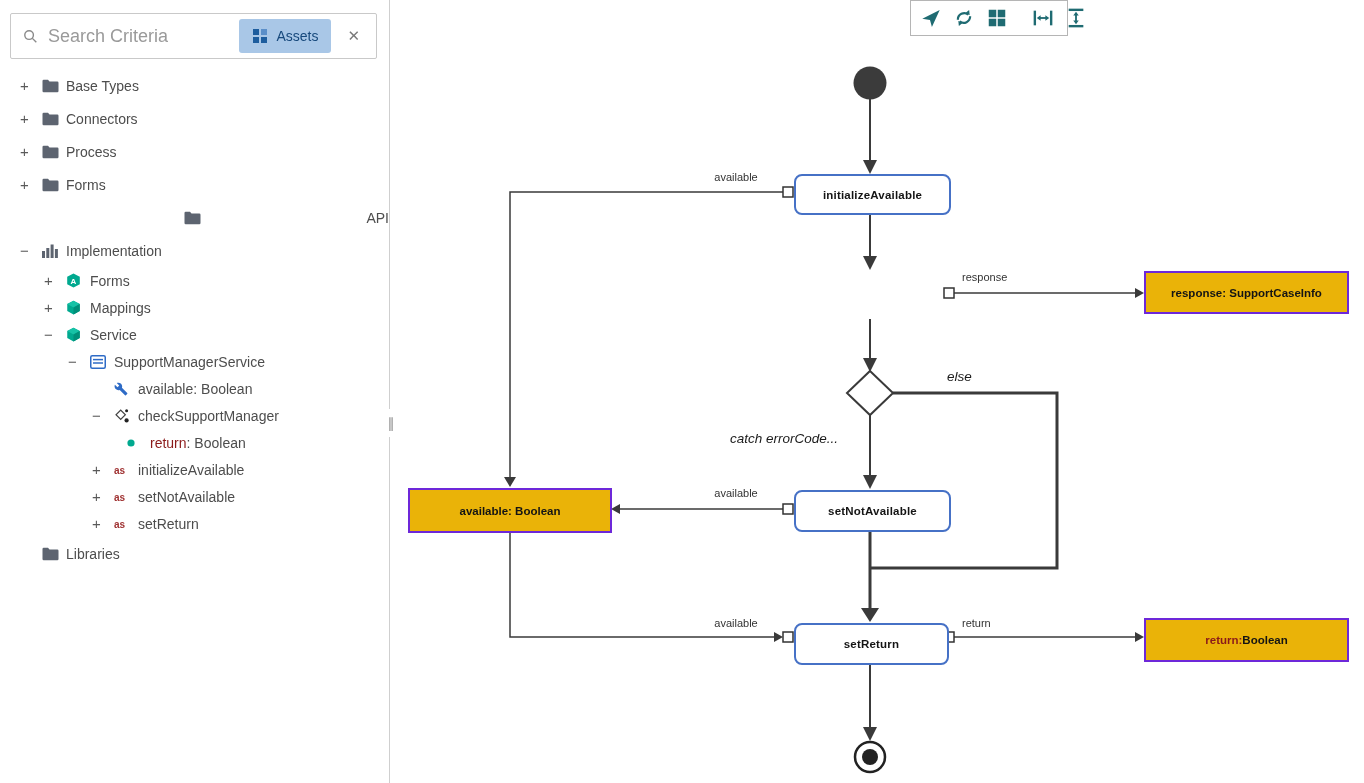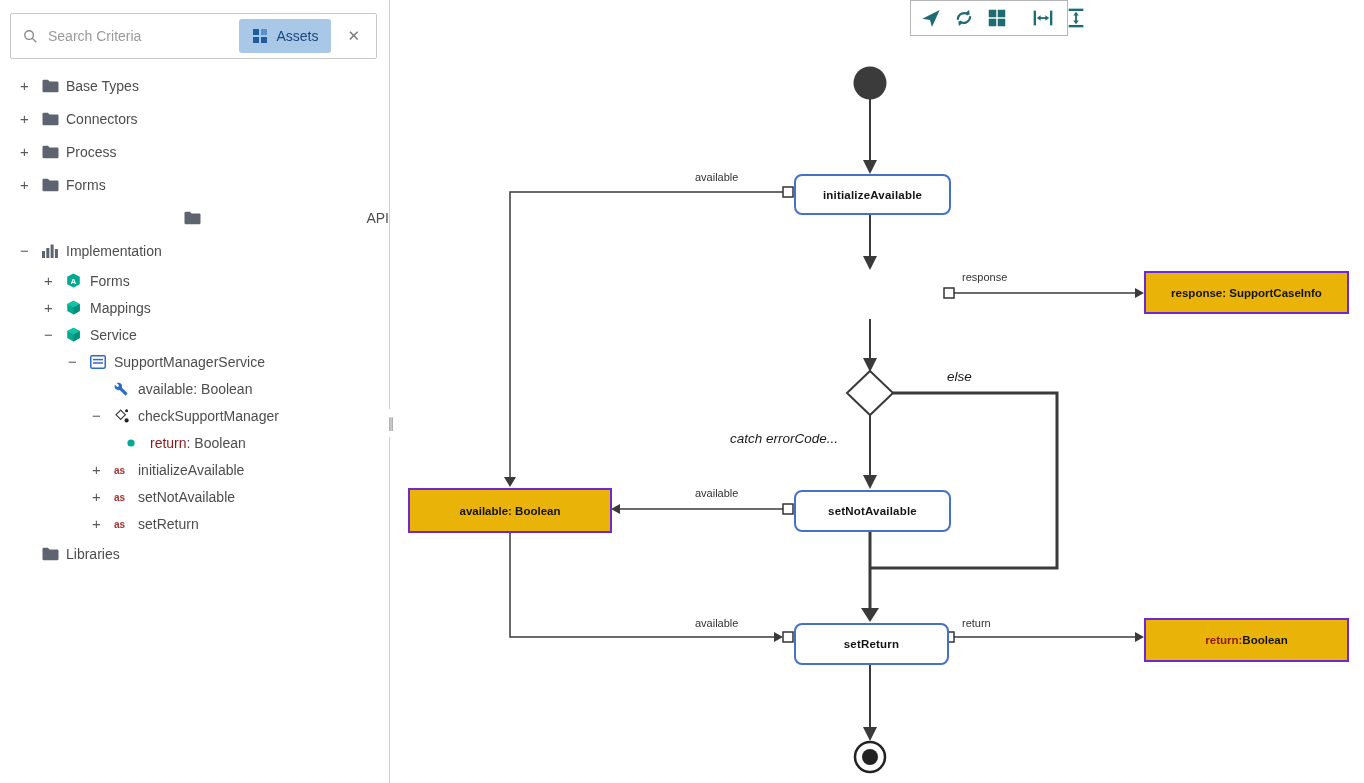--- a/index.html
+++ b/index.html
@@ -15,21 +15,21 @@
     position:absolute; z-index:2; display:flex; align-items:center; justify-content:center;
     background:#fff; border:2px solid #4671c6; border-radius:8px;
     font-size:11.5px; font-weight:bold; color:#141414; letter-spacing:.2px;
   }
   .data-box {
     position:absolute; z-index:2; display:flex; align-items:center; justify-content:center;
     background:#eab308; border:2px solid #6d28d9;
     font-size:11.5px; font-weight:bold; color:#141414;
   }
   .edge-label { position:absolute; z-index:2; font-size:11px; color:#333; }
-  .edge-label.r { text-align:left; }
+  .edge-label.r { text-align:center; }
   .flow-label { position:absolute; z-index:2; font-style:italic; font-size:13.5px; color:#1a1a1a; }
   .maroon { color:#8b1a1a; }
 
   
   .dg-toolbar {
     position:absolute; left:910px; top:0; width:158px; height:36px; z-index:4;
     background:#fff; border:1px solid #b5b5b5; box-sizing:border-box;
     display:flex; align-items:center; padding:0 9px; gap:11px;
   }
   .dg-toolbar .tb-icon { width:22px; height:22px; display:flex; align-items:center; justify-content:center; cursor:pointer; }
@@ -39,21 +39,21 @@
   .sidebar {
     position:absolute; left:0; top:0; width:390px; height:783px; z-index:5;
     background:#fff; border-right:1px solid #cfcfcf; box-sizing:border-box;
   }
   .search-box {
     margin:13px 12px 6px 10px; height:46px; box-sizing:border-box;
     border:1px solid #c9c9c9; border-radius:2px;
     display:flex; align-items:center; padding:0 8px 0 12px; gap:8px;
   }
   .search-input {
-    border:none; outline:none; flex:1; min-width:0; font-size:14px; color:#444;
+    border:none; outline:none; flex:1; min-width:0; font-size:18px; color:#444;
     font-family:"Liberation Sans", sans-serif; background:transparent;
   }
   .search-input::placeholder { color:#9a9a9a; }
   .chip {
     background:#a9c7e7; border-radius:3px; height:34px; flex:0 0 auto;
     display:flex; align-items:center; gap:8px; padding:0 13px;
     color:#17497c; font-size:14px; cursor:pointer;
   }
   .chip-close { color:#7a7a7a; font-size:15px; padding:0 8px; cursor:pointer; }
 

